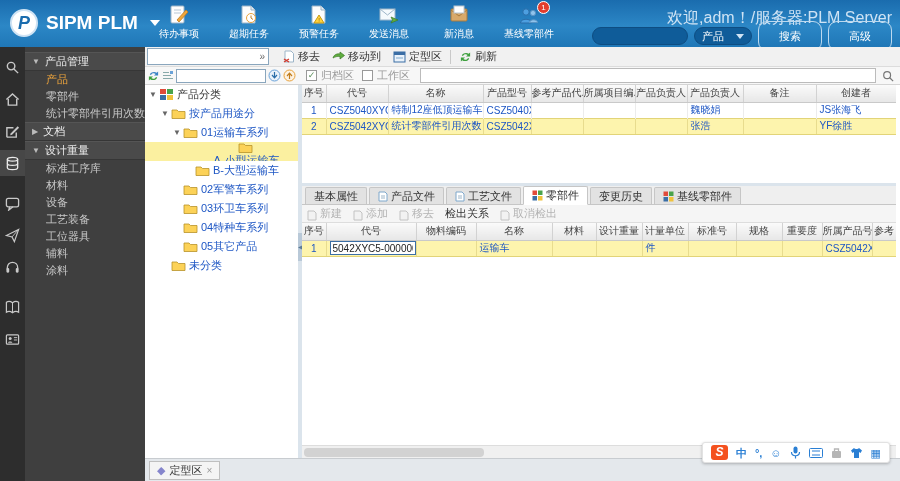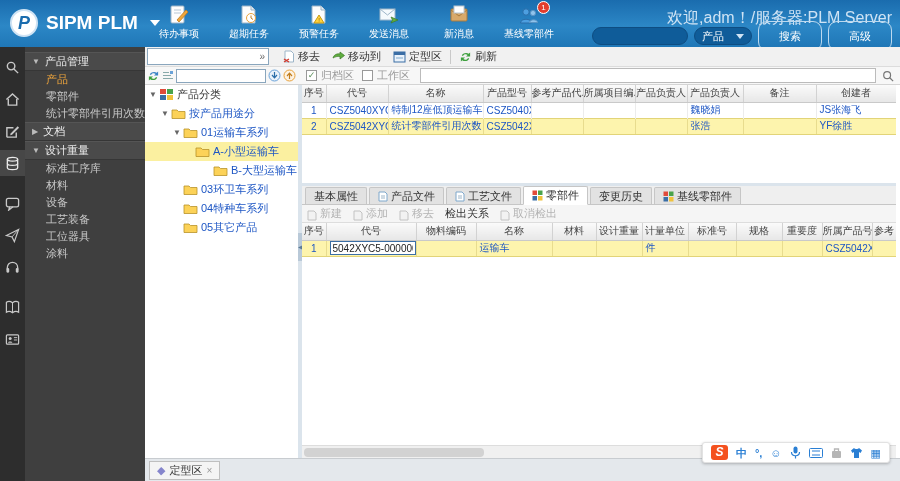--- a/index.html
+++ b/index.html
@@ -74,21 +74,21 @@
          color:#5a8f5a; text-align:center; cursor:pointer; }
   .big-filter { flex:1; height:15px; border:1px solid #bbb; margin:0 6px 0 10px; background:#fff; }
   .mag { margin-right:6px; cursor:pointer; }
 
   
   .tree-panel { position:absolute; left:145px; top:85px; width:153px; height:373px; background:#fff;
                 overflow:hidden; }
   .tnode { height:19px; display:flex; align-items:center; white-space:nowrap; cursor:pointer;
            font-size:11px; color:#1d56c4; }
   .tnode.root { color:#333; }
-  .tnode.selected { background:#fbf0a0; }
+  .tnode.selected { background:#fbf0a0;flex-direction:column; }
   .exp { width:12px; font-size:8px; color:#666; text-align:center; flex:none; cursor:pointer; }
   .tfolder { width:15px; height:11px; margin-right:3px; flex:none; }
   .tlabel { overflow:hidden; }
 
   .vsplit { position:absolute; left:298px; top:85px; width:4px; height:373px; background:#dbe4ec; cursor:col-resize; }
   .vsplit-btn { position:absolute; left:0; top:148px; width:4px; height:28px; background:#b9c9d8;
                 color:#5a7a96; font-size:6px; line-height:28px; text-align:center; }
 
   
   .upper-grid { position:absolute; left:302px; top:85px; width:594px; height:98px; background:#fff; overflow:hidden; }
@@ -298,20 +298,21 @@
       </div>
     <div class="menu-section">
         <span class="tri">▼</span>
         <span>设计重量</span>
       </div>
     <div class="menu-item">标准工序库</div>
     <div class="menu-item">材料</div>
     <div class="menu-item">设备</div>
     <div class="menu-item">工艺装备</div>
     <div class="menu-item">工位器具</div>
+    <div class="menu-item">辅料</div>
     <div class="menu-item">涂料</div>
   </div>
 
   <div class="top-row1">
     <div class="tree-combo">
       <span></span>
       <span>»</span>
     </div>
     <div style="width:8px"></div>
     <div class="tb-btn">
@@ -406,43 +407,55 @@
           <path d="M1 2 H6 L7.5 3.5 H14 V10.5 H1 Z" fill="#fcd258" stroke="#b8922a" stroke-width="0.8"></path>
         </svg>
       <span class="tlabel">01运输车系列</span>
     </div>
     <div class="tnode selected" style="padding-left:50px">
       <svg class="tfolder" viewBox="0 0 15 11">
           <path d="M1 2 H6 L7.5 3.5 H14 V10.5 H1 Z" fill="#fcd258" stroke="#b8922a" stroke-width="0.8"></path>
         </svg>
       <span class="tlabel">A-小型运输车</span>
     </div>
-    <div class="tnode" style="padding-left:68px">
+    <div class="tnode" style="padding-left:50px">
       <svg class="tfolder" viewBox="0 0 15 11">
           <path d="M1 2 H6 L7.5 3.5 H14 V10.5 H1 Z" fill="#fcd258" stroke="#b8922a" stroke-width="0.8"></path>
         </svg>
       <span class="tlabel">B-大型运输车</span>
     </div>
     <div class="tnode" style="padding-left:38px">
       <svg class="tfolder" viewBox="0 0 15 11">
           <path d="M1 2 H6 L7.5 3.5 H14 V10.5 H1 Z" fill="#fcd258" stroke="#b8922a" stroke-width="0.8"></path>
         </svg>
+      <span class="tlabel">02军警车系列</span>
+    </div>
+    <div class="tnode" style="padding-left:38px">
+      <svg class="tfolder" viewBox="0 0 15 11">
+          <path d="M1 2 H6 L7.5 3.5 H14 V10.5 H1 Z" fill="#fcd258" stroke="#b8922a" stroke-width="0.8"></path>
+        </svg>
       <span class="tlabel">03环卫车系列</span>
     </div>
     <div class="tnode" style="padding-left:38px">
       <svg class="tfolder" viewBox="0 0 15 11">
           <path d="M1 2 H6 L7.5 3.5 H14 V10.5 H1 Z" fill="#fcd258" stroke="#b8922a" stroke-width="0.8"></path>
         </svg>
       <span class="tlabel">04特种车系列</span>
     </div>
     <div class="tnode" style="padding-left:38px">
       <svg class="tfolder" viewBox="0 0 15 11">
           <path d="M1 2 H6 L7.5 3.5 H14 V10.5 H1 Z" fill="#fcd258" stroke="#b8922a" stroke-width="0.8"></path>
         </svg>
       <span class="tlabel">05其它产品</span>
+    </div>
+    <div class="tnode" style="padding-left:26px">
+      <svg class="tfolder" viewBox="0 0 15 11">
+          <path d="M1 2 H6 L7.5 3.5 H14 V10.5 H1 Z" fill="#fcd258" stroke="#b8922a" stroke-width="0.8"></path>
+        </svg>
+      <span class="tlabel">未分类</span>
     </div>
   </div>
 
   <div class="vsplit">
     <div class="vsplit-btn">◀</div>
   </div>
 
   <div class="upper-grid">
     <table class="grid">
       <colgroup>

